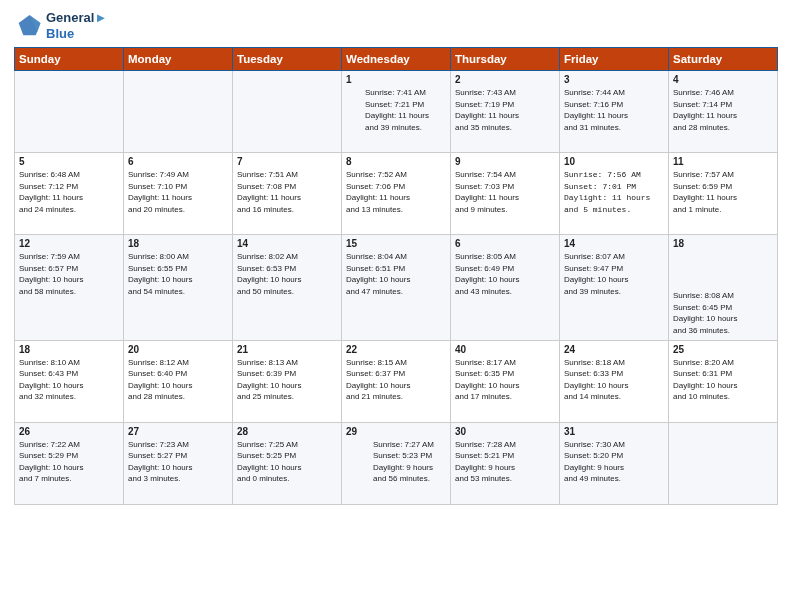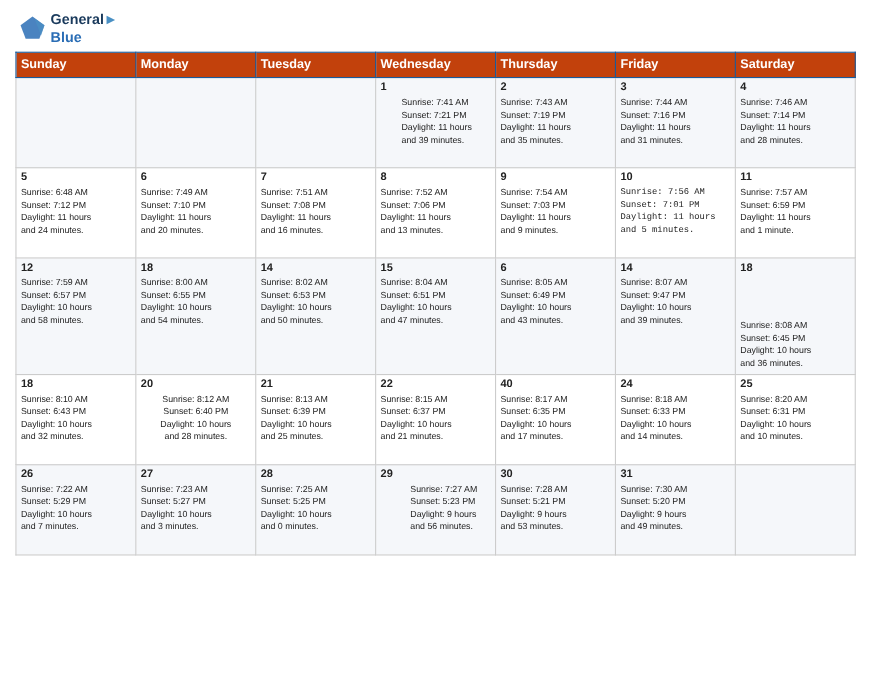--- a/index.html
+++ b/index.html
@@ -265,21 +265,21 @@
         <tr>
           <td>
             <span class="day-num">18</span>
             <div class="day-info" style="white-space: pre-line;">Sunrise: 8:10 AM
 Sunset: 6:43 PM
 Daylight: 10 hours
 and 32 minutes.</div>
           </td>
           <td>
             <span class="day-num">20</span>
-            <div class="day-info" style="white-space: pre-line; text-align: center;">Sunrise: 8:12 AM
+            <div class="day-info" style="white-space: pre-line;">Sunrise: 8:12 AM
 Sunset: 6:40 PM
 Daylight: 10 hours
 and 28 minutes.</div>
           </td>
           <td>
             <span class="day-num">21</span>
             <div class="day-info" style="white-space: pre-line;">Sunrise: 8:13 AM
 Sunset: 6:39 PM
 Daylight: 10 hours
 and 25 minutes.</div>

